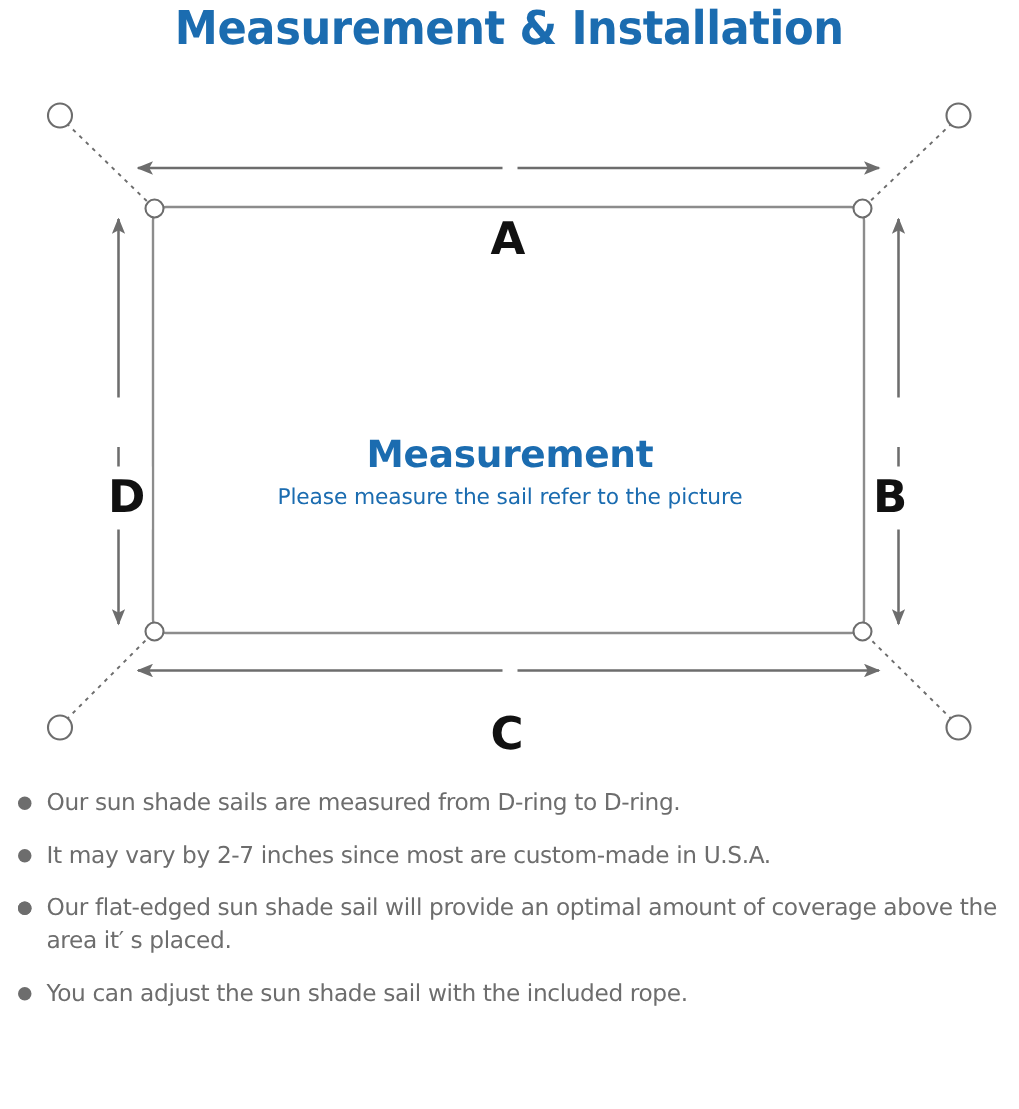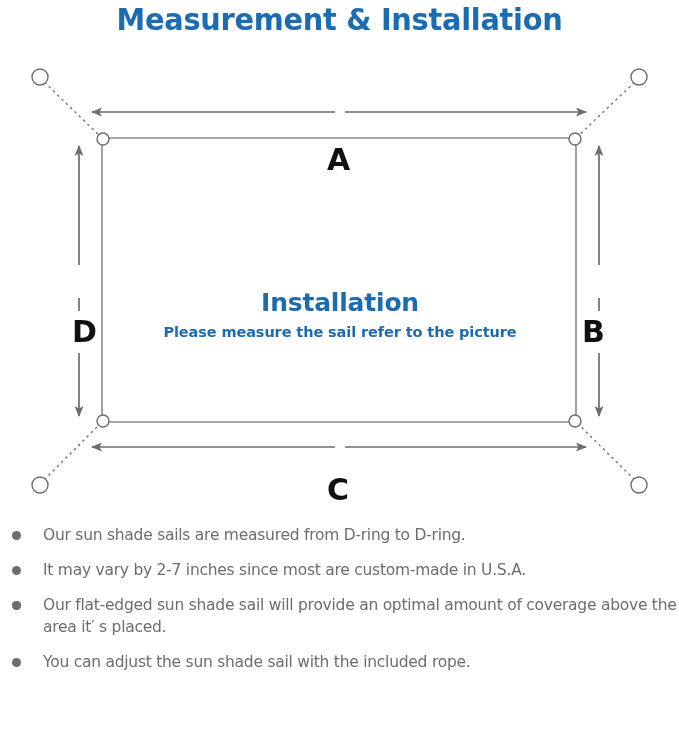--- a/index.html
+++ b/index.html
@@ -71,37 +71,37 @@
     color: #1b6cb0;
     font-family: "DejaVu Sans", sans-serif;
     font-weight: bold;
     font-size: 25px;
     line-height: 30px;
     letter-spacing: -0.2px;
   }
   #sail-subtitle {
     color: #1b6cb0;
     font-family: "DejaVu Sans", sans-serif;
-    font-weight: bold;
+    font-weight: normal;
     font-size: 14.5px;
     line-height: 22px;
     margin-top: 3px;
     letter-spacing: -0.1px;
   }
 
   
   #notes {
     position: absolute;
     left: 0px;
     top: 524px;
     width: 679px;
   }
   .note {
     position: relative;
-    padding-left: 43px;
+    padding-left: 31px;
     margin-bottom: 13px;
     color: #6d6d6d;
     font-family: "DejaVu Sans", sans-serif;
     font-size: 15.5px;
     line-height: 22px;
     letter-spacing: -0.25px;
   }
   .note .bullet {
     position: absolute;
     left: 12px;
@@ -163,21 +163,21 @@
       <line x1="599" y1="248" x2="599" y2="366" stroke="#6d6d6d" stroke-width="1.7" marker-end="url(#arrHead)"></line>
     </g>
   </svg>
 
   <div class="dimlabel" id="label-A">A</div>
   <div class="dimlabel" id="label-B">B</div>
   <div class="dimlabel" id="label-C">C</div>
   <div class="dimlabel" id="label-D">D</div>
 
   <div id="sail-text">
-    <div id="sail-title">Installation</div>
+    <div id="sail-title">Measurement</div>
     <div id="sail-subtitle">Please measure the sail refer to the picture</div>
   </div>
 </div>
 
 <div id="notes">
   <div class="note">
     <span class="bullet"></span>
     <span>Our sun shade sails are measured from D-ring to D-ring.</span>
   </div>
   <div class="note">

